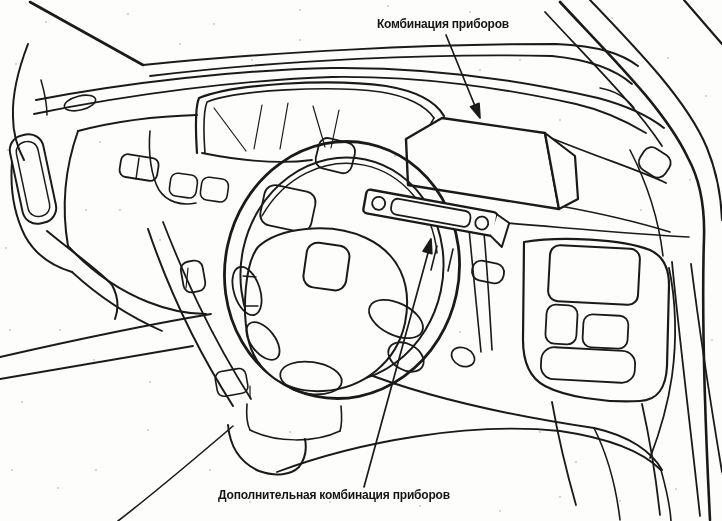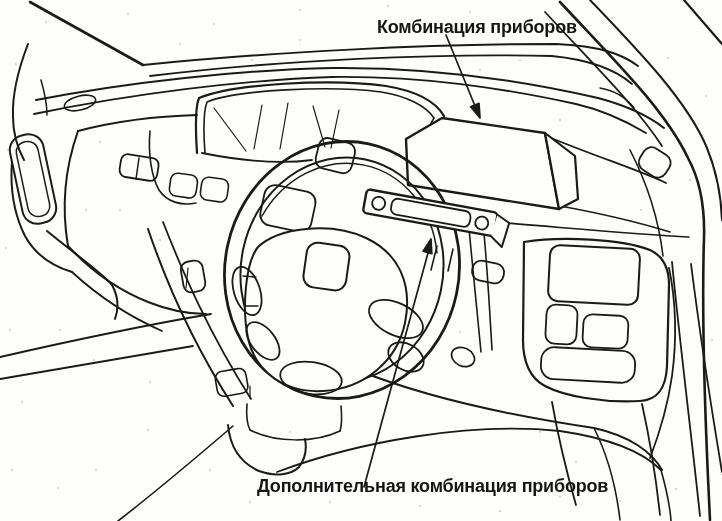--- a/index.html
+++ b/index.html
@@ -7,28 +7,28 @@
     position:relative;
     width:722px;height:521px;
     background:#fdfdfc;
     overflow:hidden;
     font-family:"Liberation Sans", sans-serif;
   }
   .stage svg{position:absolute;left:0;top:0;}
   .callout-label{
     position:absolute;
     color:#151515;
-    font-size:18px;
+    font-size:12px;
     font-weight:bold;
     letter-spacing:-0.2px;
     white-space:nowrap;
     user-select:none;
   }
   .callout-label.top{left:377px;top:17px;}
-  .callout-label.bottom{left:218px;top:476px;margin-left:39px;}
+  .callout-label.bottom{left:218px;top:488px;}
 </style>
 </head>
 <body>
 
 <div class="stage">
 
 <svg width="722" height="521" viewBox="0 0 722 521" fill="none" stroke="#1a1a1a" stroke-linecap="round" stroke-linejoin="round">
 
   <path opacity="0.45" stroke-width="1.4" d="M46 22h.01M128 14h.01M214 24h.01M300 10h.01M388 6h.01M470 12h.01M612 18h.01M668 58h.01M706 96h.01M16 64h.01M8 150h.01M6 248h.01M10 330h.01M22 402h.01M12 470h.01M58 488h.01M96 470h.01M148 430h.01M60 330h.01M94 360h.01M150 382h.01M210 470h.01M250 502h.01M330 502h.01M420 506h.01M500 511h.01M560 497h.01M620 501h.01M676 489h.01M706 420h.01M712 340h.01M696 300h.01M640 350h.01M600 332h.01M520 60h.01M480 70h.01M560 120h.01M430 162h.01M300 40h.01M252 60h.01M180 44h.01M100 142h.01M360 242h.01M395 156h.01M520 180h.01M641 210h.01M690 180h.01M160 240h.01M213 332h.01M290 432h.01M460 332h.01M540 432h.01M86 210h.01M352 302h.01M576 462h.01M120 210h.01"></path>
 

